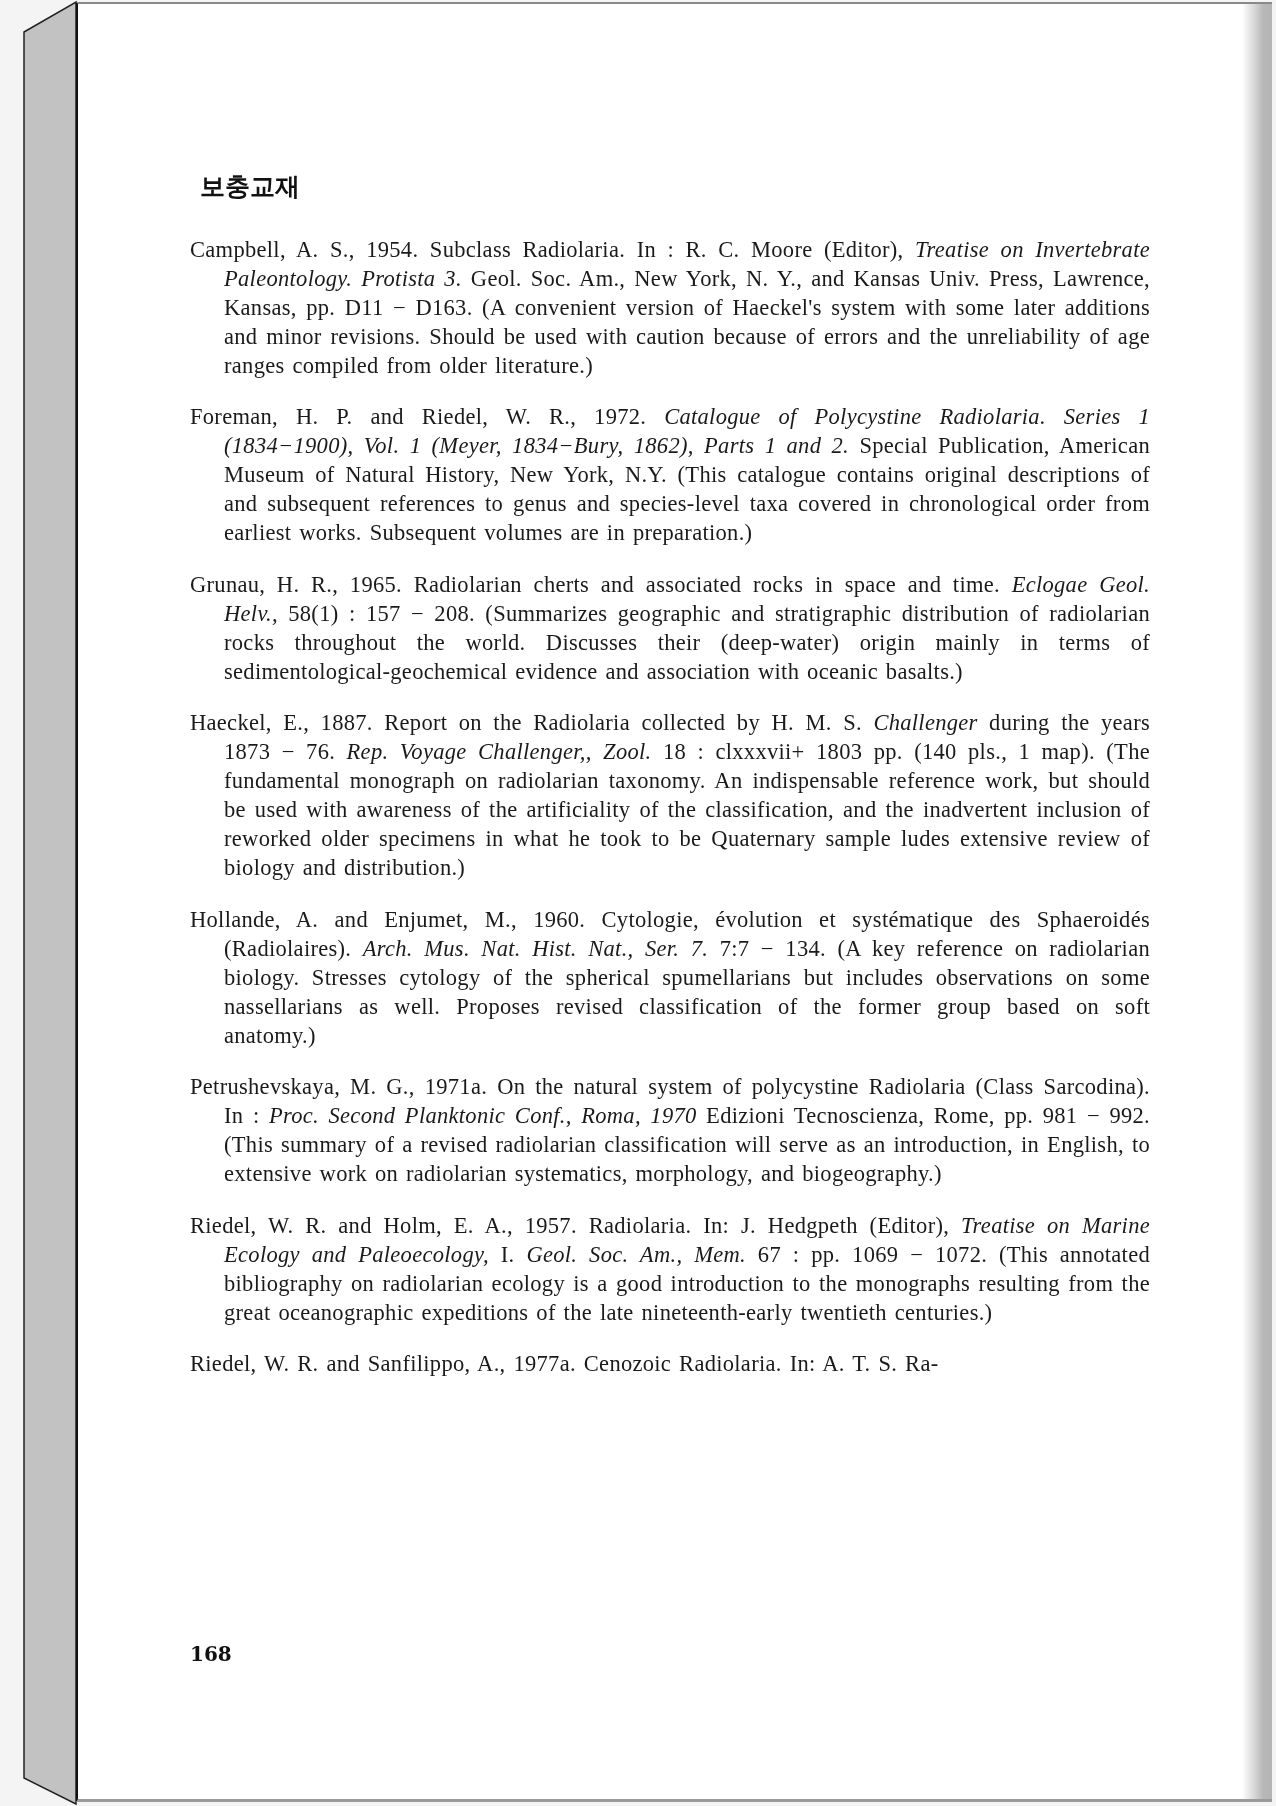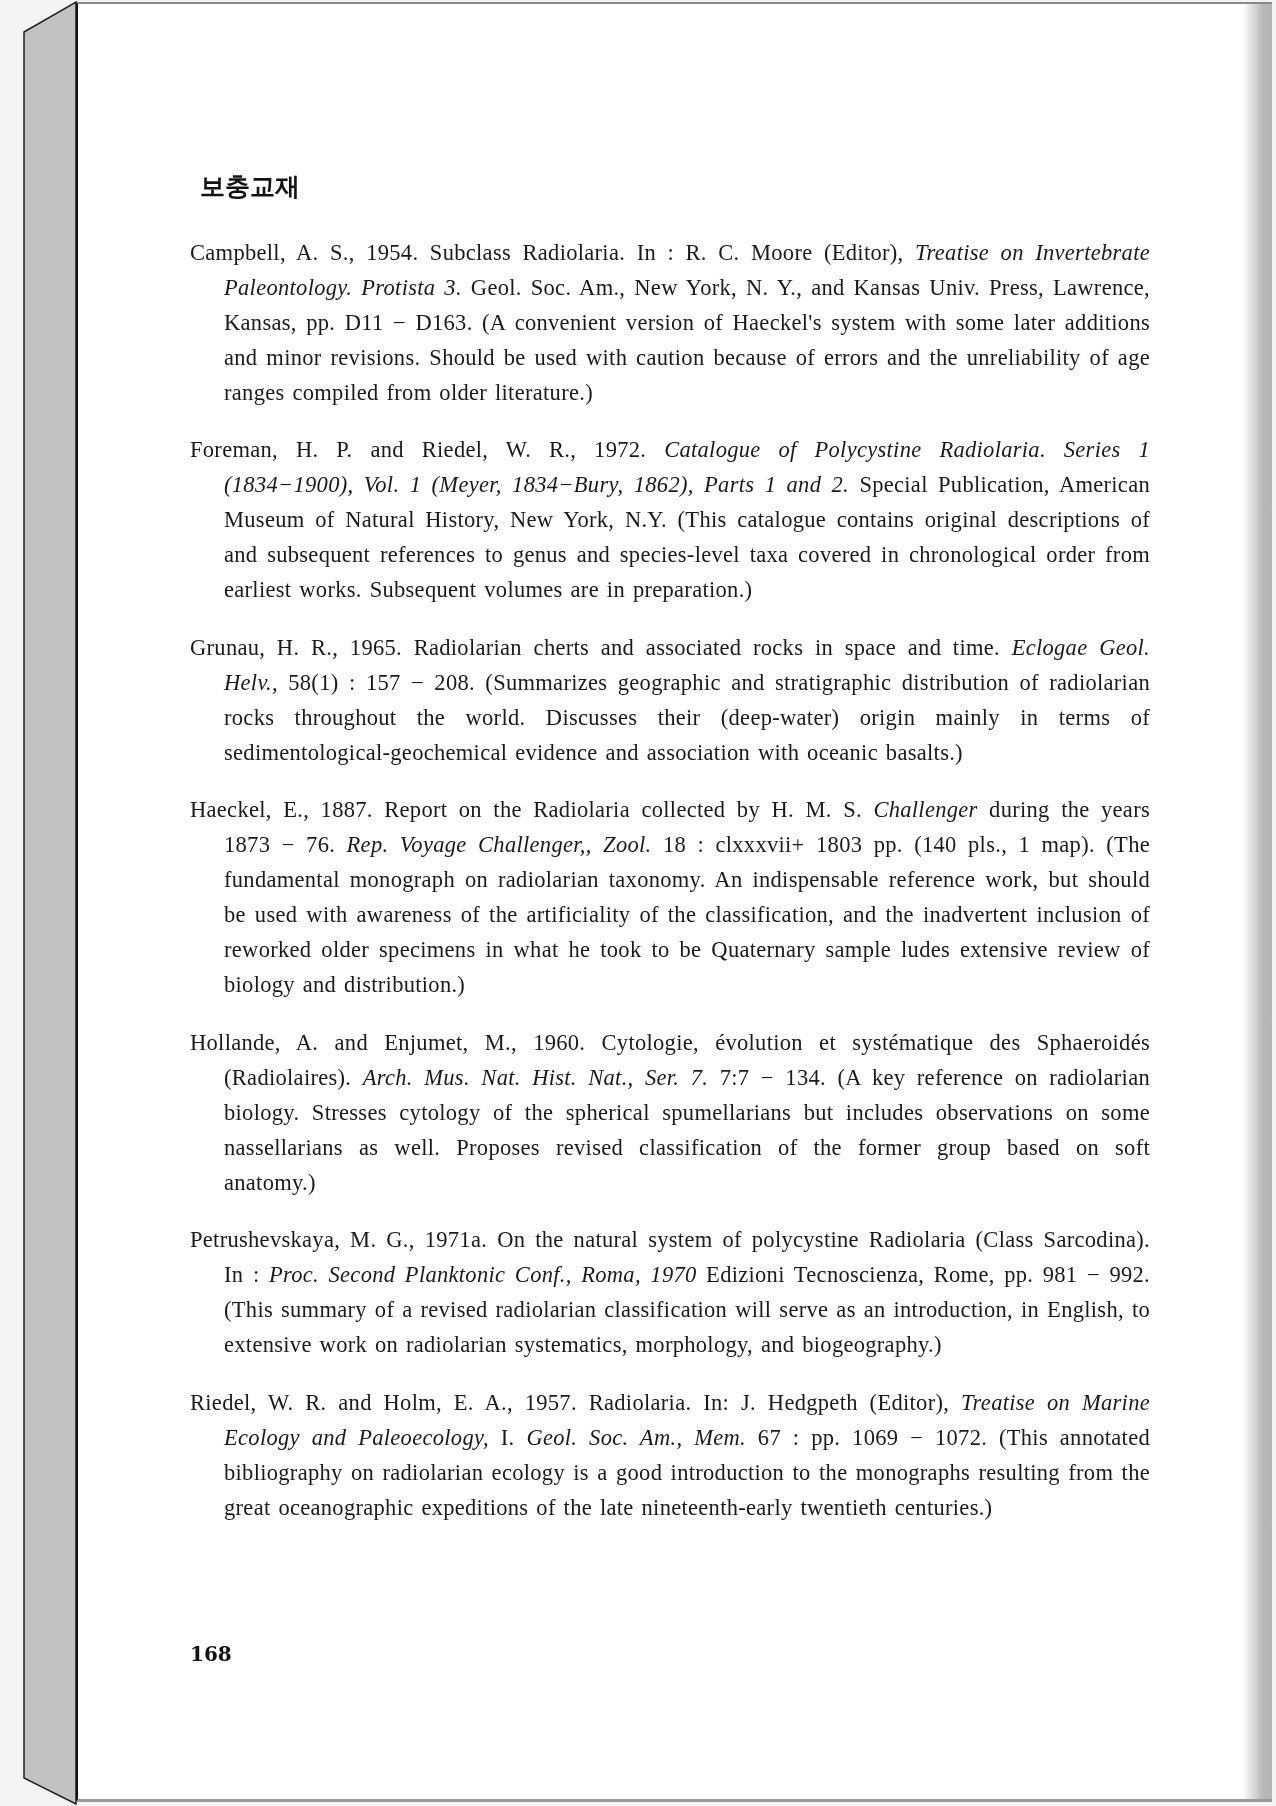--- a/index.html
+++ b/index.html
@@ -30,21 +30,21 @@
     font-family: "DejaVu Sans", sans-serif;
     font-size: 25px; font-weight: bold; color: #111;
     letter-spacing: 0px;
   }
   .refs {
     position: absolute; left: 190px; top: 212px; width: 960px;
     color: #1a1a1a;
   }
   .ref {
     font-size: 22.5px;
-    line-height: 35px;
+    line-height: 29px;
     padding-left: 34px;
     text-indent: -34px;
     text-align: justify;
     letter-spacing: 0.3px;
     word-spacing: 2px;
   }
   .ref .it { font-style: italic; }
   .page-number {
     position: absolute; left: 190px; top: 1642px;
     font-size: 20px; font-weight: bold; color: #111;
@@ -66,16 +66,17 @@
   <div class="section-title">보충교재</div>
 
   <div class="refs">
     <p class="ref"><span>Campbell, A. S., 1954. </span><span>Subclass Radiolaria. In : R. C. Moore (Editor), </span><span class="it">Treatise on Invertebrate Paleontology. Protista 3.</span><span> Geol. Soc. Am., New York, N. Y., and Kansas Univ. Press, Lawrence, Kansas, pp. D11 − D163. (A convenient version of Haeckel's system with some later additions and minor revisions. Should be used with caution because of errors and the unreliability of age ranges compiled from older literature.)</span></p>
     <p class="ref"><span>Foreman, H. P. and Riedel, W. R., 1972. </span><span class="it">Catalogue of Polycystine Radiolaria. Series 1 (1834−1900), Vol. 1 (Meyer, 1834−Bury, 1862), Parts 1 and 2.</span><span> Special Publication, American Museum of Natural History, New York, N.Y. (This catalogue contains original descriptions of and subsequent references to genus and species-level taxa covered in chronological order from earliest works. Subsequent volumes are in preparation.)</span></p>
     <p class="ref"><span>Grunau, H. R., 1965. </span><span>Radiolarian cherts and associated rocks in space and time. </span><span class="it">Eclogae Geol. Helv.,</span><span> 58(1) : 157 − 208. (Summarizes geographic and stratigraphic distribution of radiolarian rocks throughout the world. Discusses their (deep-water) origin mainly in terms of sedimentological-geochemical evidence and association with oceanic basalts.)</span></p>
     <p class="ref"><span>Haeckel, E., 1887. </span><span>Report on the Radiolaria collected by H. M. S. </span><span class="it">Challenger</span><span> during the years 1873 − 76. </span><span class="it">Rep. Voyage Challenger,, Zool.</span><span> 18 : clxxxvii+ 1803 pp. (140 pls., 1 map). (The fundamental monograph on radiolarian taxonomy. An indispensable reference work, but should be used with awareness of the artificiality of the classification, and the inadvertent inclusion of reworked older specimens in what he took to be Quaternary sample ludes extensive review of biology and distribution.)</span></p>
     <p class="ref"><span>Hollande, A. and Enjumet, M., 1960. </span><span>Cytologie, évolution et systématique des Sphaeroidés (Radiolaires). </span><span class="it">Arch. Mus. Nat. Hist. Nat., Ser. 7.</span><span> 7:7 − 134. (A key reference on radiolarian biology. Stresses cytology of the spherical spumellarians but includes observations on some nassellarians as well. Proposes revised classification of the former group based on soft anatomy.)</span></p>
     <p class="ref"><span>Petrushevskaya, M. G., 1971a. </span><span>On the natural system of polycystine Radiolaria (Class Sarcodina). In : </span><span class="it">Proc. Second Planktonic Conf., Roma, 1970</span><span> Edizioni Tecnoscienza, Rome, pp. 981 − 992. (This summary of a revised radiolarian classification will serve as an introduction, in English, to extensive work on radiolarian systematics, morphology, and biogeography.)</span></p>
     <p class="ref"><span>Riedel, W. R. and Holm, E. A., 1957. </span><span>Radiolaria. In: J. Hedgpeth (Editor), </span><span class="it">Treatise on Marine Ecology and Paleoecology,</span><span> I. </span><span class="it">Geol. Soc. Am., Mem.</span><span> 67 : pp. 1069 − 1072. (This annotated bibliography on radiolarian ecology is a good introduction to the monographs resulting from the great oceanographic expeditions of the late nineteenth-early twentieth centuries.)</span></p>
+    <p class="ref"><span>Riedel, W. R. and Sanfilippo, A., 1977a. </span><span>Cenozoic Radiolaria. In: A. T. S. Ra-</span></p>
   </div>
 
   <div class="page-number">168</div>
 </div>
 
 </body></html>

